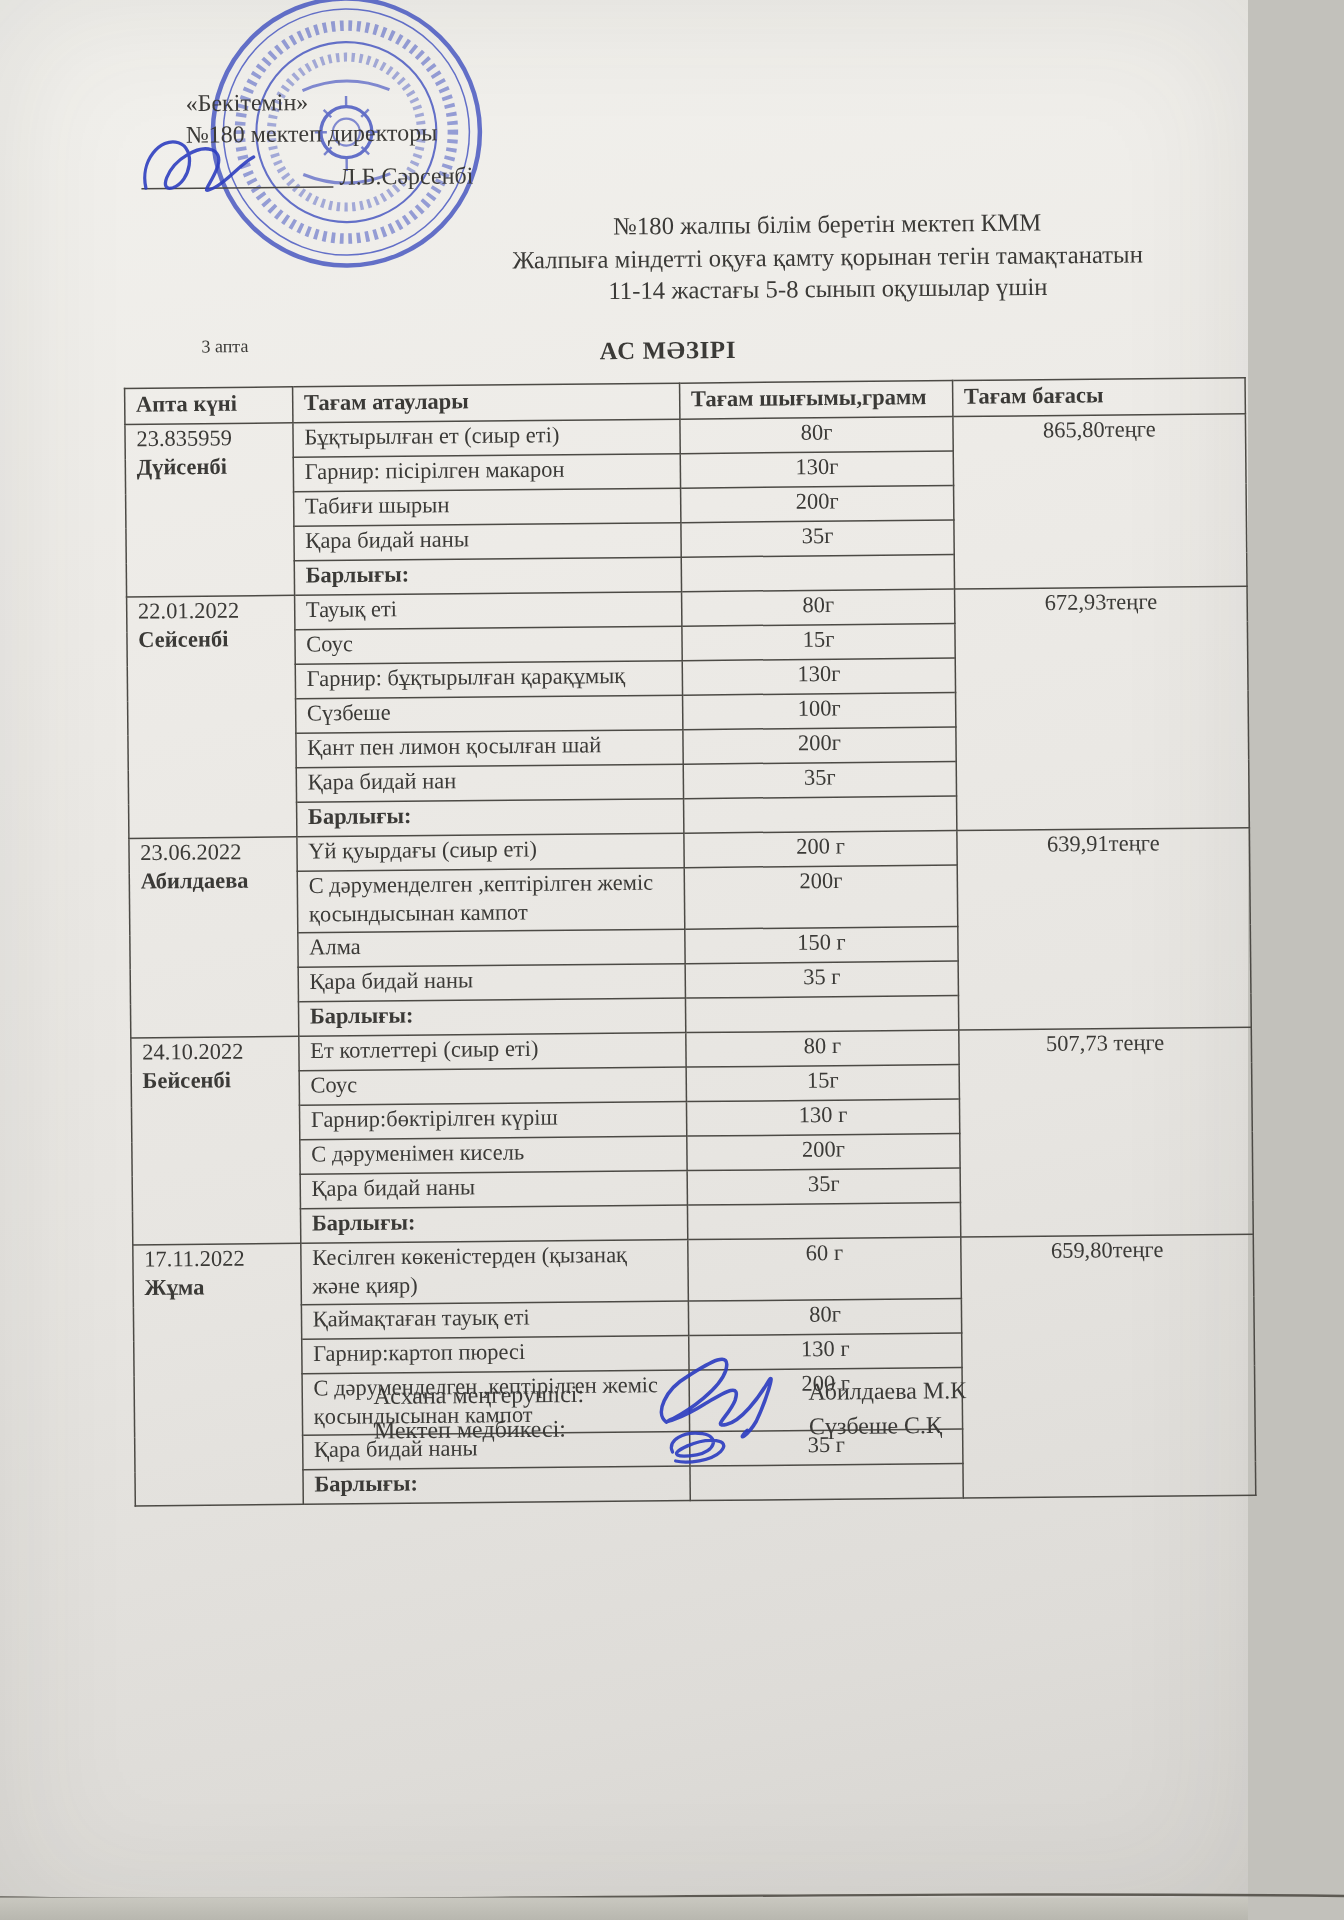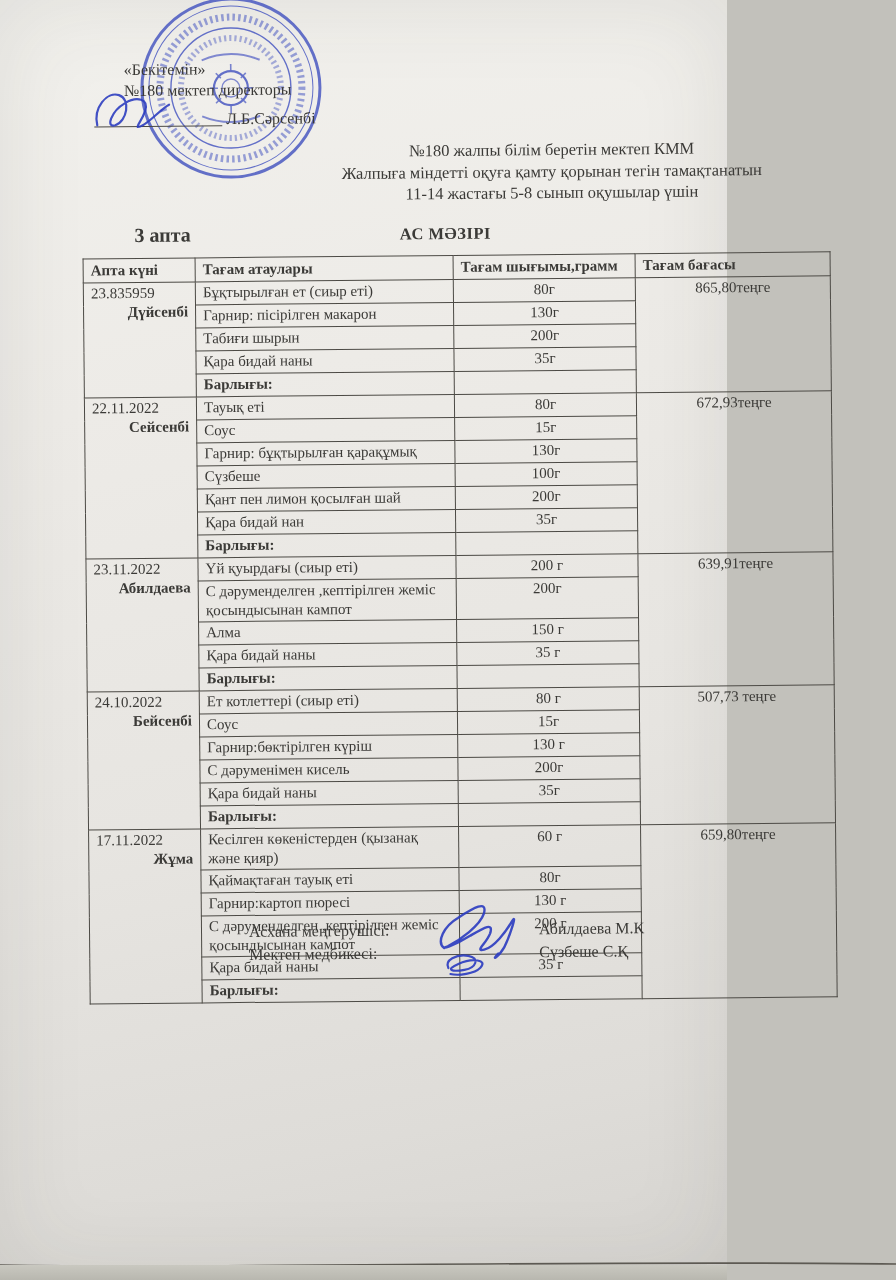--- a/index.html
+++ b/index.html
@@ -2,54 +2,54 @@
 <html><head>
 <meta charset="utf-8">
 <style>
   html,body{margin:0;padding:0;}
   body{
     width:896px;height:1280px;overflow:hidden;
     font-family:"Liberation Serif","DejaVu Serif",serif;
     background:#c2c1bb;
   }
   .photo{
-    position:relative;width:727px;height:1280px;
+    position:relative;width:832px;height:1280px;
     background:linear-gradient(168deg,#f2f1ed 0%,#edebe7 30%,#e7e5e1 60%,#dedcd8 85%,#d6d4d0 100%);
     box-shadow:inset 0 0 90px rgba(60,58,52,.10);
   }
   
   .desk{position:absolute;left:0;right:0;bottom:0;height:15px;background:linear-gradient(#c9c8c0,#b8b7af);}
   .paper-edge-svg{position:absolute;left:0;bottom:8px;width:896px;height:14px;}
   .content{
     position:absolute;left:0;top:0;width:896px;height:1280px;
     transform:rotate(-0.55deg);transform-origin:50% 40%;
     color:#3b3a37;
   }
   
   .approval{position:absolute;left:128px;top:56px;font-size:16px;line-height:21px;z-index:2;}
   .approval .sig-row{white-space:nowrap;margin-left:-30px;margin-top:8px;}
   .sig-underline{display:inline-block;width:128px;border-bottom:1.3px solid #4a4844;vertical-align:-2px;}
   .stamp{position:absolute;left:136px;top:-8px;z-index:1;opacity:.82;mix-blend-mode:multiply;}
   .dir-sig{position:absolute;left:95px;top:78px;z-index:3;}
   
   .titles{position:absolute;left:250px;top:140px;width:610px;text-align:center;font-size:16.5px;line-height:21.5px;z-index:2;}
-  .week-label{position:absolute;left:137px;top:221px;font-size:20px;font-weight:bold;}
+  .week-label{position:absolute;left:137px;top:221px;font-size:12px;font-weight:normal;}
   .menu-title{position:absolute;left:0;top:224px;width:896px;text-align:center;font-size:16.5px;font-weight:bold;letter-spacing:.5px;}
   
   .menu-table-wrap{position:absolute;left:85px;top:255px;width:747px;}
   table.menu{border-collapse:collapse;width:747px;table-layout:fixed;
     font-size:15px;color:#3b3a37;}
   table.menu th,table.menu td{
     border:1.6px solid #4c4a45;
     padding:1px 7px;vertical-align:top;line-height:19px;
     overflow:hidden;
   }
   table.menu th{text-align:left;font-weight:bold;height:20px;padding-top:2px;}
   td.day-cell{line-height:20px;}
-  td.day-cell .weekday{font-weight:bold;text-align:right;}
+  td.day-cell .weekday{font-weight:bold;}
   td.dish-cell{height:20px;}
   td.grams-cell{text-align:center;height:20px;}
   td.total-cell{font-weight:bold;}
   td.price-cell{vertical-align:bottom;text-align:center;padding-bottom:3px;}
   tbody.day-group:last-child td.price-cell{padding-bottom:26px;}
   
   .footer{position:absolute;left:245px;top:918px;font-size:16px;line-height:23px;z-index:2;}
   .footer .row{display:flex;}
   .footer .role{width:175px;}
   .footer .gap{width:115px;}
@@ -148,21 +148,21 @@
               <td class="grams-cell">35г</td>
             </tr>
             <tr>
               <td class="dish-cell total-cell">Барлығы:</td>
               <td class="grams-cell"></td>
             </tr>
           </tbody>
           <tbody class="day-group">
             <tr>
               <td class="day-cell" rowspan="7">
-                <div>22.11.2022</div>
+                <div>22.01.2022</div>
                 <div class="weekday">Сейсенбі</div>
               </td>
               <td class="dish-cell">Тауық еті</td>
               <td class="grams-cell">80г</td>
               <td class="price-cell" rowspan="7">672,93теңге</td>
             </tr>
             <tr>
               <td class="dish-cell">Соус</td>
               <td class="grams-cell">15г</td>
             </tr>
@@ -183,21 +183,21 @@
               <td class="grams-cell">35г</td>
             </tr>
             <tr>
               <td class="dish-cell total-cell">Барлығы:</td>
               <td class="grams-cell"></td>
             </tr>
           </tbody>
           <tbody class="day-group">
             <tr>
               <td class="day-cell" rowspan="5">
-                <div>23.11.2022</div>
+                <div>23.06.2022</div>
                 <div class="weekday">Абилдаева</div>
               </td>
               <td class="dish-cell">Үй қуырдағы (сиыр еті)</td>
               <td class="grams-cell">200 г</td>
               <td class="price-cell" rowspan="5">639,91теңге</td>
             </tr>
             <tr>
               <td class="dish-cell">С дәруменделген ,кептірілген жеміс қосындысынан кампот</td>
               <td class="grams-cell">200г</td>
             </tr>

